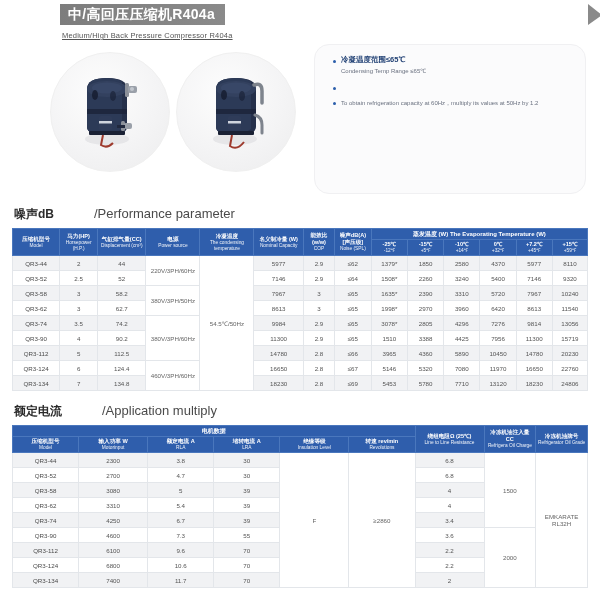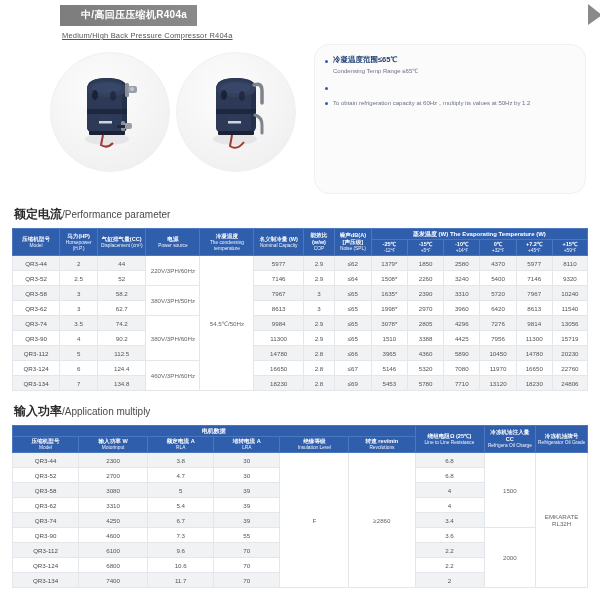--- a/index.html
+++ b/index.html
@@ -11,22 +11,22 @@
     color: #333;
     overflow: hidden;
   }
   .page { position: relative; width: 600px; height: 600px; padding: 0 12px; }
 
   
   .banner-wrap { position: relative; margin: 4px 0 0 48px; height: 24px; }
   .banner {
     display: inline-block; position: relative;
     background: linear-gradient(to right, #7d7d7d, #8a8a8a);
-    color: #fff; font-size: 10px; font-weight: bold;
-    padding: 3px 10px 4px 21px; line-height: 14px;
+    color: #fff; font-size: 14px; font-weight: bold;
+    padding: 3px 10px 4px 8px; line-height: 14px;
     letter-spacing: .3px;
   }
   .banner-tail {
     position: absolute; top: 0; left: 100%;
     width: 0; height: 0;
     border-top: 11px solid transparent;
     border-bottom: 10px solid transparent;
     border-left: 14px solid #8a8a8a;
   }
   .banner-sub {
@@ -41,35 +41,35 @@
     background: radial-gradient(circle at 42% 34%, #fdfdfd 0%, #f4f4f5 55%, #ececed 100%);
     border: 1px solid #f0f0f0;
     position: relative; margin-top: 8px;
   }
   .comp { position: absolute; left: 50%; top: 50%; transform: translate(-50%,-50%); }
   .comp svg { display: block; }
 
   .hero-notes {
     flex: 1; margin-left: 6px; margin-right: 2px;
     background: #fbfbfc; border: 1px solid #f0f0f2; border-radius: 15px;
-    padding: 10px 10px 8px 10px;
+    padding: 10px 10px 8px 18px;
   }
   .note { display: flex; margin-bottom: 7px; }
   .note:last-child { margin-bottom: 0; }
   .dot {
     flex: 0 0 auto; width: 3px; height: 3px; border-radius: 50%;
     background: #2b5eab; margin: 5px 5px 0 0;
   }
   .note-cn { font-size: 7.5px; font-weight: bold; color: #1f3f73; line-height: 10px; }
   .note-en { font-size: 6px; color: #6b7280; line-height: 8.5px; margin-top: 1.5px; }
 
   
   .sec-title { margin: 10px 0 5px 2px; }
   .sec-cn { font-size: 12px; font-weight: bold; color: #2b2b2b; }
-  .sec-en { font-size: 10px; color: #4a4a4a; }
+  .sec-en { font-size: 13px; color: #4a4a4a; padding-left: 40px; }
 
   
   table { border-collapse: collapse; width: 100%; table-layout: fixed; }
   th {
     background: #2f5eac; color: #fff; border: 1px solid #4a77bd;
     font-weight: bold; padding: 1px 1px; vertical-align: middle;
   }
   .h-cn { font-size: 5.6px; line-height: 7px; display: block; }
   .h-en { font-size: 4.8px; line-height: 6px; display: block; font-weight: normal; opacity: .93; }
   .h-big { font-size: 6px; line-height: 8px; }
@@ -157,21 +157,21 @@
       <div class="note">
         <span class="dot"></span>
         <div>
           <div class="note-en">To obtain refrigeration capacity at 60Hz，multiply its values at 50Hz by 1.2</div>
         </div>
       </div>
     </div>
   </div>
 
   <div class="sec-title">
-    <span class="sec-cn">额定电流</span><span class="sec-en">/Performance parameter</span>
+    <span class="sec-cn">噪声dB</span><span class="sec-en">/Performance parameter</span>
   </div>
 
   <table>
     <colgroup>
       <col style="width:8.2%">
         <col style="width:6.6%">
         <col style="width:8.4%">
         <col style="width:9.4%">
       <col style="width:9.4%">
         <col style="width:8.6%">
@@ -378,21 +378,21 @@
           <td>5780</td>
           <td>7710</td>
           <td>13120</td>
           <td>18230</td>
           <td>24806</td>
         </tr>
       </tbody>
   </table>
 
   <div class="sec-title">
-    <span class="sec-cn">输入功率</span><span class="sec-en">/Application multiply</span>
+    <span class="sec-cn">额定电流</span><span class="sec-en">/Application multiply</span>
   </div>
 
   <table>
     <colgroup>
       <col style="width:11.5%">
         <col style="width:12%">
         <col style="width:11.5%">
         <col style="width:11.5%">
       <col style="width:12%">
         <col style="width:11.5%">

